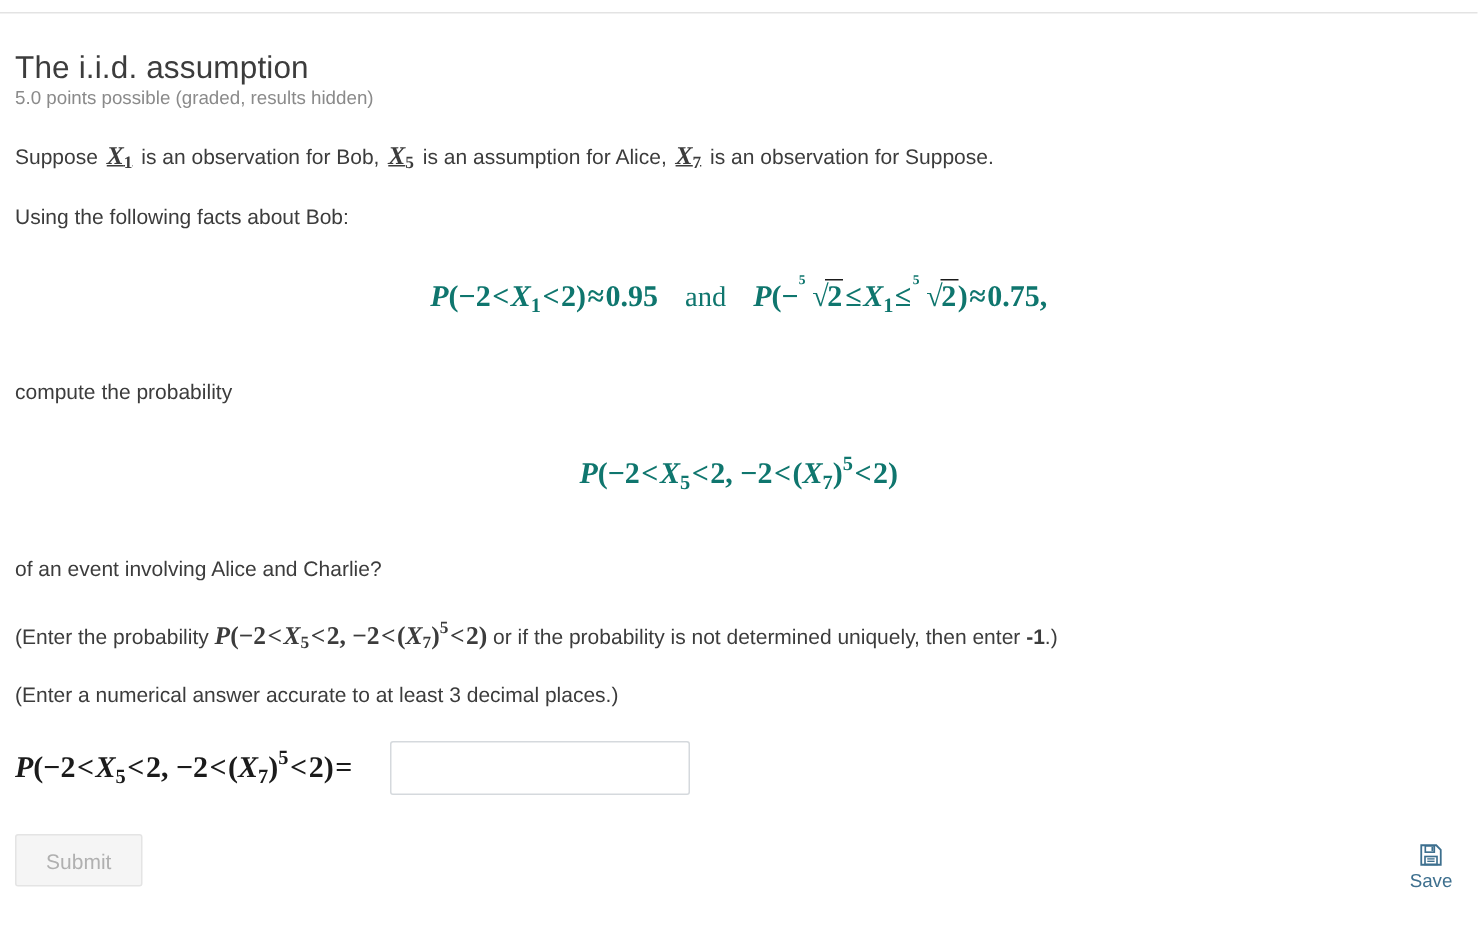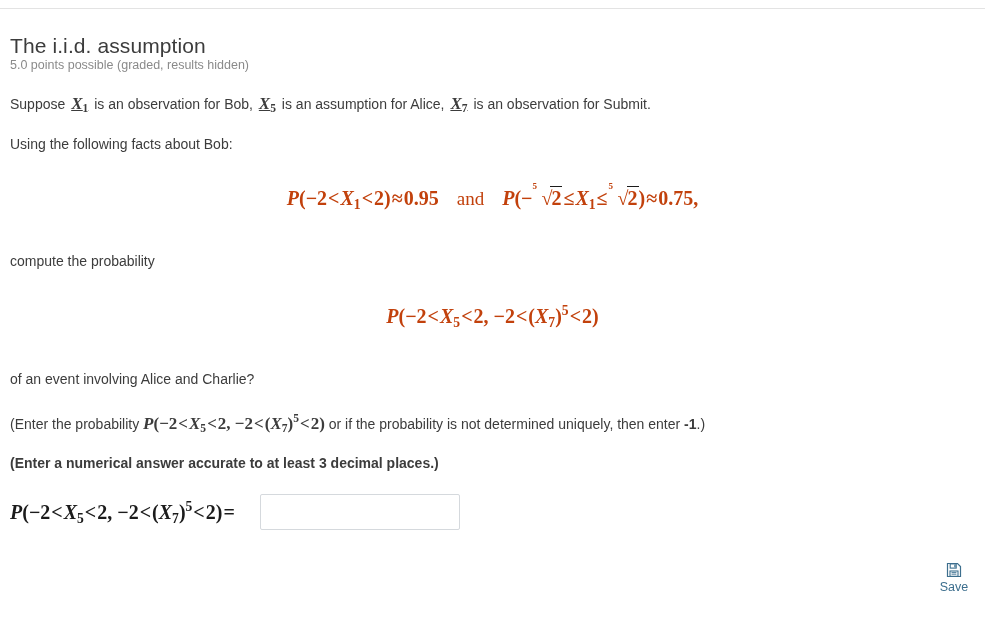--- a/index.html
+++ b/index.html
@@ -49,21 +49,21 @@
     font-size: 14px;
     color: #3c3c3c;
     line-height: 1.45;
     white-space: nowrap;
   }
   .para-setup  { top: 92px; }
   .para-facts  { top: 134px; }
   .para-compute{ top: 251px; }
   .para-event  { top: 369px; }
   .para-enter1 { top: 412px; }
-  .para-enter2 { top: 453px; font-weight: bold; }
+  .para-enter2 { top: 453px; }
 
   
   .math {
     font-family: "Liberation Serif", "DejaVu Serif", serif;
     font-style: italic;
     white-space: nowrap;
   }
   .math .num { font-style: normal; font-weight: 700; }
   .math .op  { font-style: normal; font-weight: 700; padding: 0 1px; }
   .math .paren { font-style: normal; font-weight: 700; }
@@ -97,21 +97,21 @@
   .inline-math sub { font-weight: 700; }
 
   
   .display-eq {
     position: absolute;
     width: 985px;
     left: 0;
     text-align: center;
     font-family: "Liberation Serif", "DejaVu Serif", serif;
     font-size: 20px;
-    color: #c2410c;
+    color: #0f766e;
   }
   .eq-facts { top: 186px; }
   .eq-target { top: 305px; }
 
   .eq-facts .and-word {
     font-style: normal;
     font-weight: 400;
     padding: 0 18px;
     font-size: 19px;
   }
@@ -225,21 +225,21 @@
 </head>
 <body>
 
 <div class="top-rule"></div>
 
 <h1 class="problem-title">The i.i.d. assumption</h1>
 
 <div class="points-line">5.0 points possible (graded, results hidden)</div>
 
 <div class="para para-setup">
-  <span>Suppose </span><span class="inline-math"><span>X</span><sub>1</sub></span><span> is an observation for Bob, </span><span class="inline-math"><span>X</span><sub>5</sub></span><span> is an assumption for Alice, </span><span class="inline-math"><span>X</span><sub>7</sub></span><span> is an observation for Submit.</span>
+  <span>Suppose </span><span class="inline-math"><span>X</span><sub>1</sub></span><span> is an observation for Bob, </span><span class="inline-math"><span>X</span><sub>5</sub></span><span> is an assumption for Alice, </span><span class="inline-math"><span>X</span><sub>7</sub></span><span> is an observation for Suppose.</span>
 </div>
 
 <div class="para para-facts">Using the following facts about Bob:</div>
 
 <div class="display-eq eq-facts">
   <span class="math"><span class="mvar">P</span><span class="paren">(</span><span class="num">−2</span><span class="op">&lt;</span><span class="mvar">X</span><sub>1</sub><span class="op">&lt;</span><span class="num">2</span><span class="paren">)</span><span class="op">≈</span><span class="num">0.95</span></span><span class="math and-word">and</span><span class="math"><span class="mvar">P</span><span class="paren">(</span><span class="num">−</span><span class="radical"><span class="rad-index">5</span><span class="rad-sign">√</span><span class="rad-body">2</span></span><span class="op">≤</span><span class="mvar">X</span><sub>1</sub><span class="op">≤</span><span class="radical"><span class="rad-index">5</span><span class="rad-sign">√</span><span class="rad-body">2</span></span><span class="paren">)</span><span class="op">≈</span><span class="num">0.75,</span></span>
 </div>
 
 <div class="para para-compute">compute the probability</div>
 
@@ -254,20 +254,21 @@
 </div>
 
 <div class="para para-enter2">(Enter a numerical answer accurate to at least 3 decimal places.)</div>
 
 <div class="answer-row">
   <span class="answer-label math"><span class="mvar">P</span><span class="paren">(</span><span class="num">−2</span><span class="op">&lt;</span><span class="mvar">X</span><sub>5</sub><span class="op">&lt;</span><span class="num">2,</span>&nbsp;<span class="num">−2</span><span class="op">&lt;</span><span class="paren">(</span><span class="mvar">X</span><sub>7</sub><span class="paren">)</span><sup>5</sup><span class="op">&lt;</span><span class="num">2</span><span class="paren">)</span><span class="op">=</span></span>
   <input class="answer-input" type="text" placeholder="" style="">
 </div>
 
 <div class="submit-row">
+  <button class="submit-button" disabled="">Submit</button>
 </div>
 
 <div class="save-control">
   <svg class="save-icon" width="16" height="16" viewBox="0 0 16 16">
     <path d="M1.5 1.5 h10 l3 3 v10 h-13 z" fill="none" stroke="#3d6f8e" stroke-width="1.2"></path>
     <rect x="4.2" y="1.9" width="6" height="4.2" fill="none" stroke="#3d6f8e" stroke-width="1.1"></rect>
     <rect x="8.3" y="2.6" width="1.3" height="2.7" fill="#3d6f8e"></rect>
     <rect x="4" y="9" width="8" height="5.3" fill="none" stroke="#3d6f8e" stroke-width="1.1"></rect>
     <line x1="5.5" y1="10.6" x2="10.4" y2="10.6" stroke="#3d6f8e" stroke-width="0.9"></line>
     <line x1="5.5" y1="12.2" x2="10.4" y2="12.2" stroke="#3d6f8e" stroke-width="0.9"></line>

